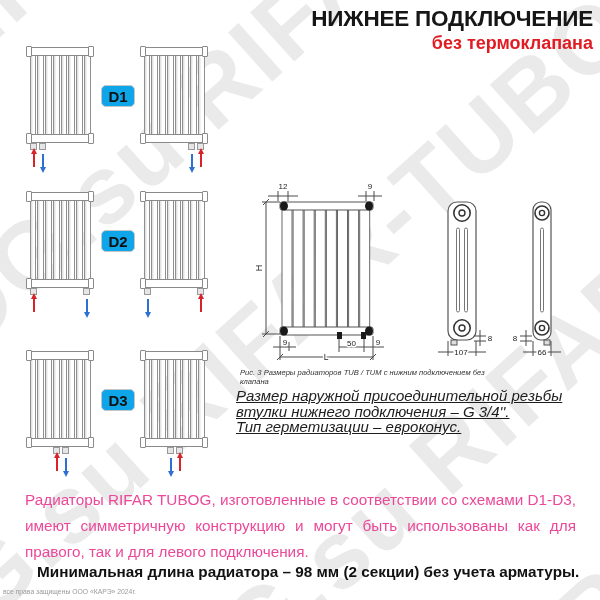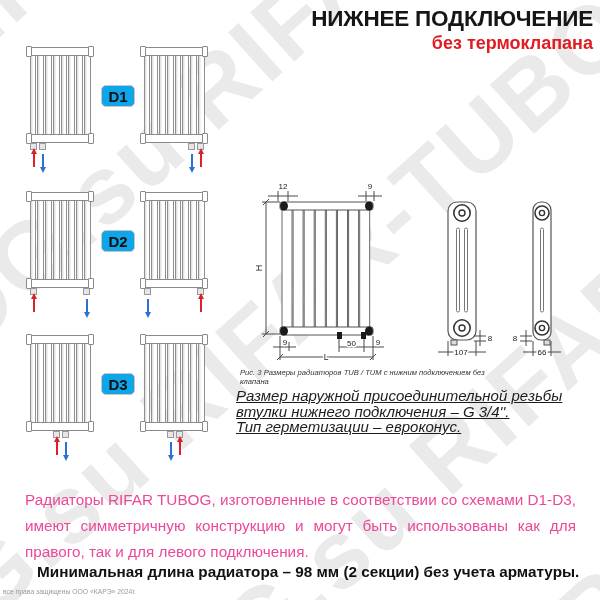--- a/index.html
+++ b/index.html
@@ -18,21 +18,21 @@
   .wm>div:nth-child(6){margin-left:-380px;}
   .wm>div:nth-child(7){margin-left:-60px;}
 
   
   .title{position:absolute;top:7px;right:7px;text-align:right;}
   .title .t1{font-size:22.5px;font-weight:800;color:#161616;letter-spacing:-0.2px;line-height:1.1;margin-left:11px;}
   .title .t2{font-size:18px;font-weight:800;color:#e01b22;line-height:1.2;margin-top:1px;}
 
   
   .scheme{position:absolute;left:0;width:240px;height:130px;}
-  #d1{top:47px;} #d2{top:192px;} #d3{top:335px;text-align:center;}
+  #d1{top:47px;} #d2{top:192px;} #d3{top:351px;text-align:center;}
   .radiator{position:absolute;top:0;width:64px;height:96px;}
   .rad-left{left:28px;} .rad-right{left:142px;}
   .rad-top,.rad-bottom{position:absolute;left:0;right:0;height:7px;border:1px solid #8a8a8a;
       background:#fff;border-radius:2px;z-index:2;}
   .rad-top{top:0;} .rad-bottom{bottom:0;}
   .rad-top::before,.rad-top::after,.rad-bottom::before,.rad-bottom::after{
       content:"";position:absolute;top:-2px;width:4px;height:9px;border:1px solid #8a8a8a;
       background:#fff;border-radius:1px;}
   .rad-top::before,.rad-bottom::before{left:-3px;}
   .rad-top::after,.rad-bottom::after{right:-3px;}

